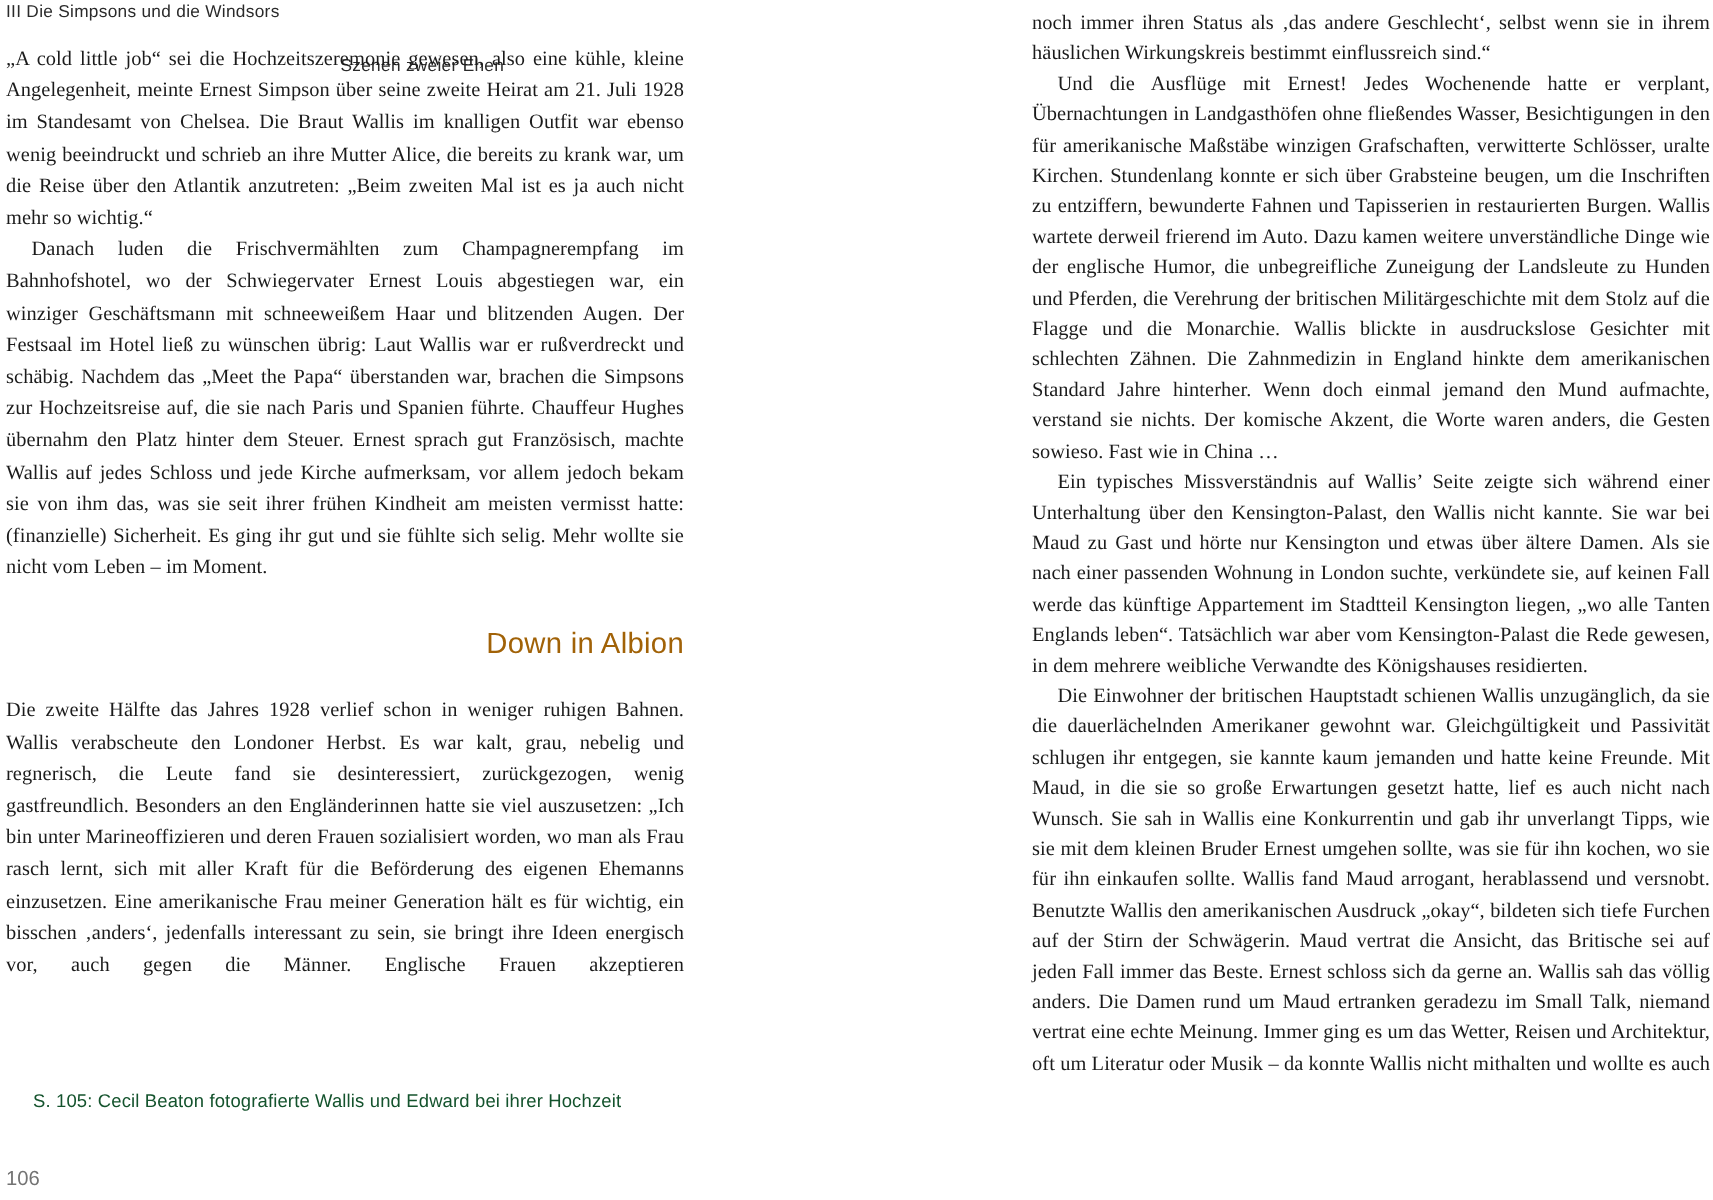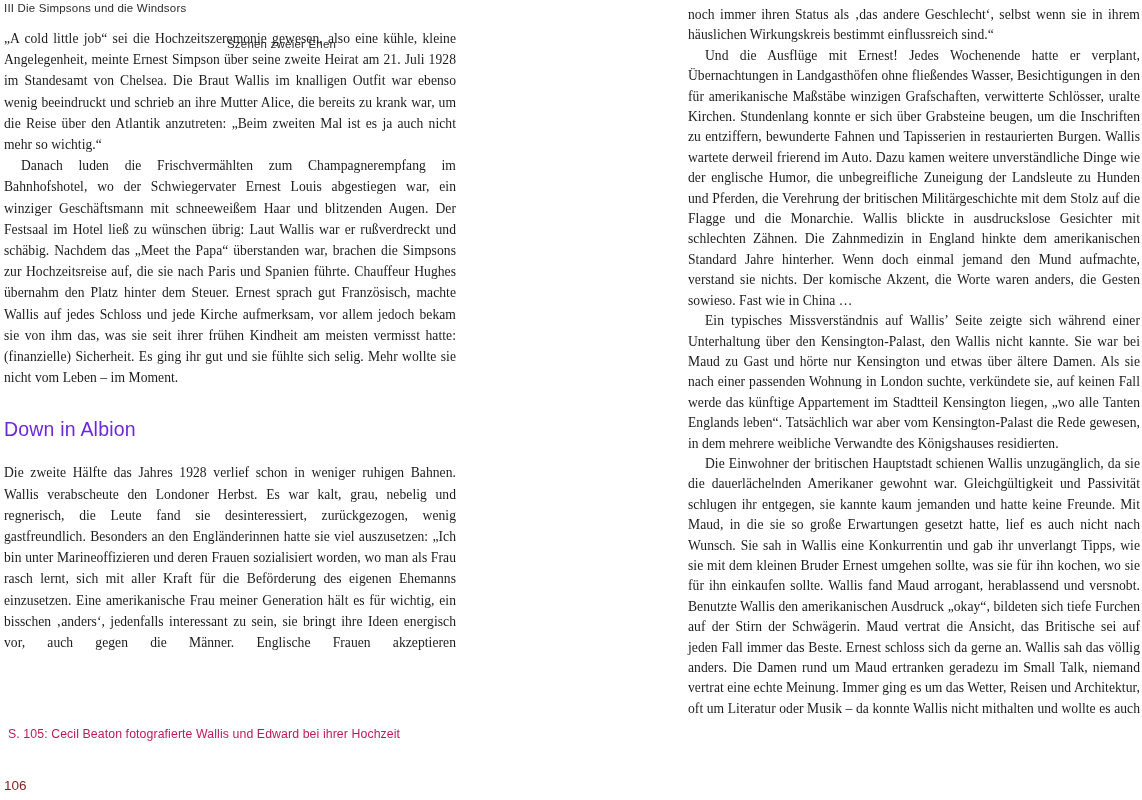--- a/index.html
+++ b/index.html
@@ -50,50 +50,50 @@
     font-family: "Liberation Sans", sans-serif;
     font-weight: normal;
     font-size: 19.5px; line-height: 23px;
     color: #b23a30;
     margin: 30px 0 21px 0;
     letter-spacing: 0.2px;
   }
 
   
   .footnote {
-    position: absolute; left: 4px; top: 726px;
+    position: absolute; left: 18px; top: 726px;
     font-family: "Liberation Sans", sans-serif;
     font-size: 12.3px; line-height: 17.5px;
-    color: #be185d; letter-spacing: 0.1px;
+    color: #14532d; letter-spacing: 0.1px;
     white-space: nowrap;
   }
 
   
   .pagenum {
     position: absolute; top: 778px;
     font-family: "Liberation Sans", sans-serif;
-    font-size: 13.5px; color: #7f1d1d;
+    font-size: 13.5px; color: #737373;
   }
   .pagenum.num-left  { left: 0; }
   .pagenum.num-right { right: 0; margin-top: 20px; }
 </style>
 </head>
 <body>
 
 <div class="spread">
 
   <span class="rh chapter">III Die Simpsons und die Windsors</span>
   <span class="rh section">Szenen zweier Ehen</span>
 
   <section class="page left">
     <div class="textblock">
         <p class="para">„A cold little job“ sei die Hochzeitszeremonie gewesen, also eine kühle, kleine Angelegenheit, meinte Ernest Simpson über seine zweite Heirat am 21. Juli 1928 im Standesamt von Chelsea. Die Braut Wallis im knalligen Outfit war ebenso wenig beeindruckt und schrieb an ihre Mutter Alice, die bereits zu krank war, um die Reise über den Atlantik anzutreten: „Beim zweiten Mal ist es ja auch nicht mehr so wichtig.“</p>
         <p class="para indent">Danach luden die Frischvermählten zum Champagnerempfang im Bahnhofshotel, wo der Schwiegervater Ernest Louis abgestiegen war, ein winziger Geschäftsmann mit schneeweißem Haar und blitzenden Augen. Der Festsaal im Hotel ließ zu wünschen übrig: Laut Wallis war er rußverdreckt und schäbig. Nachdem das „Meet the Papa“ überstanden war, brachen die Simpsons zur Hochzeitsreise auf, die sie nach Paris und Spanien führte. Chauffeur Hughes übernahm den Platz hinter dem Steuer. Ernest sprach gut Französisch, machte Wallis auf jedes Schloss und jede Kirche aufmerksam, vor allem jedoch bekam sie von ihm das, was sie seit ihrer frühen Kindheit am meisten vermisst hatte: (finanzielle) Sicherheit. Es ging ihr gut und sie fühlte sich selig. Mehr wollte sie nicht vom Leben – im Moment.</p>
       </div>
-    <h2 class="heading" style="color: #6d28d9;">Down in Albion</h2>
+    <h2 class="heading" style="color: #a16207; text-align: right;">Down in Albion</h2>
     <div class="textblock">
         <p class="para jlast">Die zweite Hälfte das Jahres 1928 verlief schon in weniger ruhigen Bahnen. Wallis verabscheute den Londoner Herbst. Es war kalt, grau, nebelig und regnerisch, die Leute fand sie desinteressiert, zurückgezogen, wenig gastfreundlich. Besonders an den Engländerinnen hatte sie viel auszusetzen: „Ich bin unter Marineoffizieren und deren Frauen sozialisiert worden, wo man als Frau rasch lernt, sich mit aller Kraft für die Beförderung des eigenen Ehemanns einzusetzen. Eine amerikanische Frau meiner Generation hält es für wichtig, ein bisschen ‚anders‘, jedenfalls interessant zu sein, sie bringt ihre Ideen energisch vor, auch gegen die Männer. Englische Frauen akzeptieren</p>
       </div>
     <div class="footnote">
         <div>S. 105: Cecil Beaton fotografierte Wallis und Edward bei ihrer Hochzeit</div>
       </div>
     <div class="pagenum num-left">106</div>
   </section>
 
   <section class="page right">

